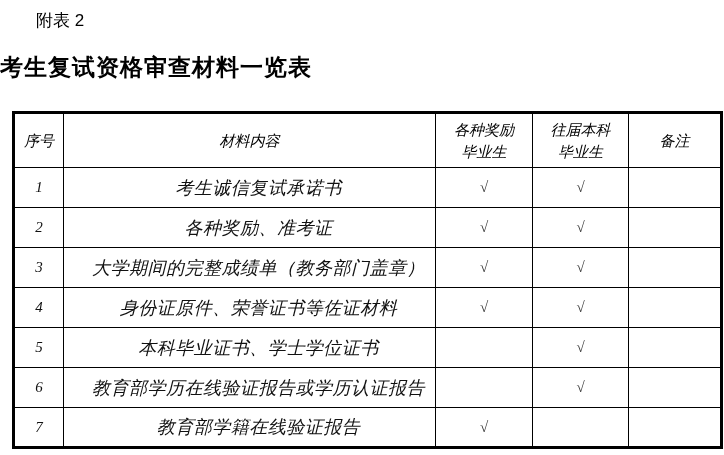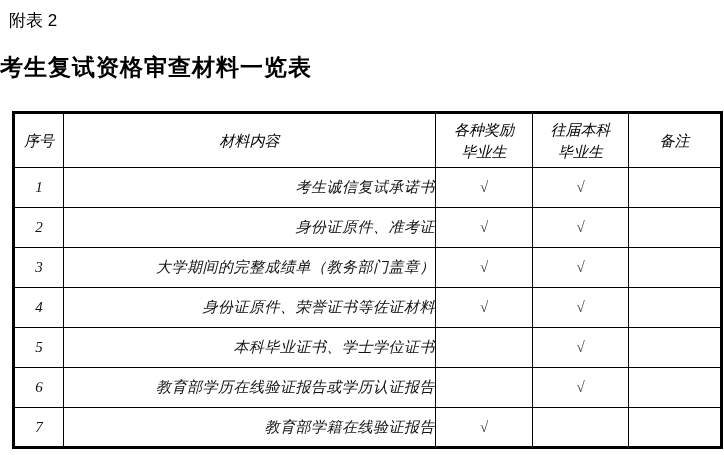--- a/index.html
+++ b/index.html
@@ -7,21 +7,21 @@
     width: 724px;
     height: 455px;
     background: #ffffff;
     font-family: "Liberation Serif", serif;
     color: #111111;
     position: relative;
     overflow: hidden;
   }
   .appendix-label {
     position: absolute;
-    left: 9px;
+    left: 36px;
     top: 9px;
     font-family: "Liberation Sans", sans-serif;
     font-size: 17px;
     color: #000000;
     white-space: pre;
   }
   .doc-title {
     position: absolute;
     top: 52px;
     left: 0;
@@ -57,23 +57,23 @@
     line-height: 1.45;
     color: #000000;
   }
   .materials-table tbody tr { height: 40px; }
   .materials-table td.c-no {
     text-align: center;
     font-size: 15px;
     font-family: "Liberation Serif", serif;
   }
   .materials-table td.c-content {
-    text-align: right;
+    text-align: center;
     padding-left: 18px;
-    font-size: 15px;
+    font-size: 18px;
     letter-spacing: 0.5px;
   }
   .materials-table td.c-check {
     text-align: center;
     font-size: 15px;
     color: #3a3a3a;
   }
   .materials-table td.c-remarks { text-align: center; font-size: 15px; }
 </style>
 </head>
@@ -105,21 +105,21 @@
   <tbody>
     <tr>
       <td class="c-no">1</td>
       <td class="c-content">考生诚信复试承诺书</td>
       <td class="c-check">√</td>
       <td class="c-check">√</td>
       <td class="c-remarks"></td>
     </tr>
     <tr>
       <td class="c-no">2</td>
-      <td class="c-content">身份证原件、准考证</td>
+      <td class="c-content">各种奖励、准考证</td>
       <td class="c-check">√</td>
       <td class="c-check">√</td>
       <td class="c-remarks"></td>
     </tr>
     <tr>
       <td class="c-no">3</td>
       <td class="c-content">大学期间的完整成绩单（教务部门盖章）</td>
       <td class="c-check">√</td>
       <td class="c-check">√</td>
       <td class="c-remarks"></td>

